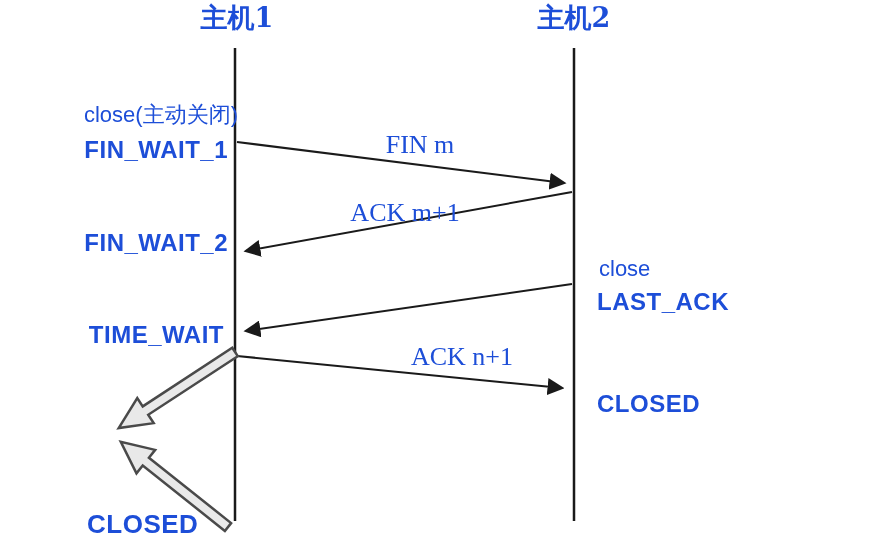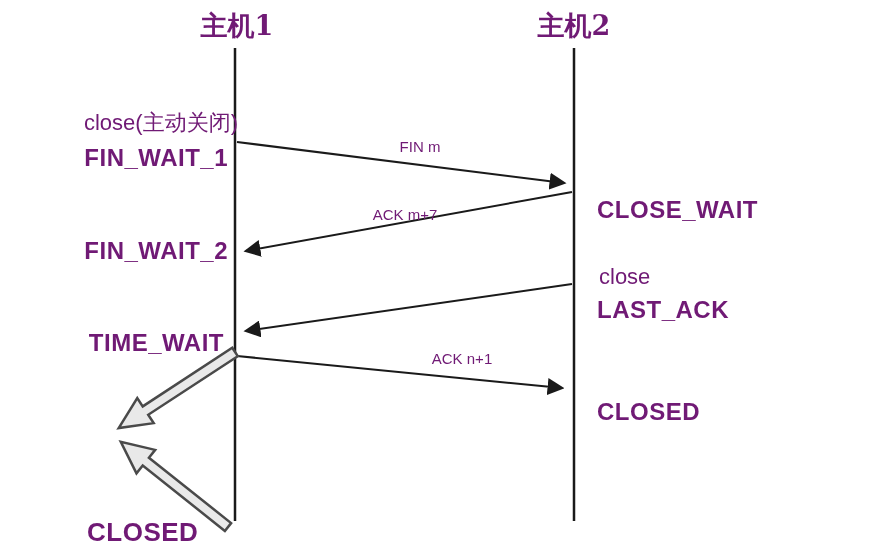--- a/index.html
+++ b/index.html
@@ -18,43 +18,43 @@
   }
   #diagram-svg {
     position: absolute;
     left: 0;
     top: 0;
   }
   .lbl {
     position: absolute;
     white-space: nowrap;
     line-height: 1.1;
-    color: #701a75;
-    margin-top: 8px;
+    color: #1d4ed8;
   }
   .host-title {
     font-family: "DejaVu Serif", "Liberation Serif", serif;
     font-size: 27px;
     font-weight: 600;
     text-align: center;
     width: 170px;
   }
   .state {
     font-size: 24px;
     font-weight: 800;
     letter-spacing: 0.5px;
   }
   .action {
     font-size: 22px;
     font-weight: 400;
   }
   .msg {
-    font-size: 15px;
+    font-size: 26px;
     font-weight: 400;
     text-align: center;
+    font-family: Liberation Serif, serif;
   }
   .right-col { text-align: left; }
   .left-col  { }
 </style>
 </head>
 <body>
 
 <div id="stage">
 
   <svg id="diagram-svg" width="874" height="556" viewBox="0 0 874 556">
@@ -78,22 +78,21 @@
 
   <div class="lbl host-title" style="left:152px; top:3px;">主机1</div>
   <div class="lbl host-title" style="left:489px; top:3px;">主机2</div>
 
   <div class="lbl action left-col" style="right:636px; top:103px;">close(主动关闭)</div>
   <div class="lbl state left-col" style="right:646px; top:137px;">FIN_WAIT_1</div>
   <div class="lbl state left-col" style="right:646px; top:230px;">FIN_WAIT_2</div>
   <div class="lbl state left-col" style="right:650px; top:322px;">TIME_WAIT</div>
   <div class="lbl state" style="left:87px; top:510px; font-size:26px;">CLOSED</div>
 
-  <div class="lbl state right-col" style="left:597px; top:189px;">CLOSE_WAIT</div>
   <div class="lbl action right-col" style="left:599px; top:257px;">close</div>
   <div class="lbl state right-col" style="left:597px; top:289px;">LAST_ACK</div>
   <div class="lbl state right-col" style="left:597px; top:391px;">CLOSED</div>
 
   <div class="lbl msg" style="left:370px; top:131px; width:100px;">FIN m</div>
-  <div class="lbl msg" style="left:330px; top:199px; width:150px;">ACK m+7</div>
+  <div class="lbl msg" style="left:330px; top:199px; width:150px;">ACK m+1</div>
   <div class="lbl msg" style="left:387px; top:343px; width:150px;">ACK n+1</div>
 
 </div>
 
 </body></html>

